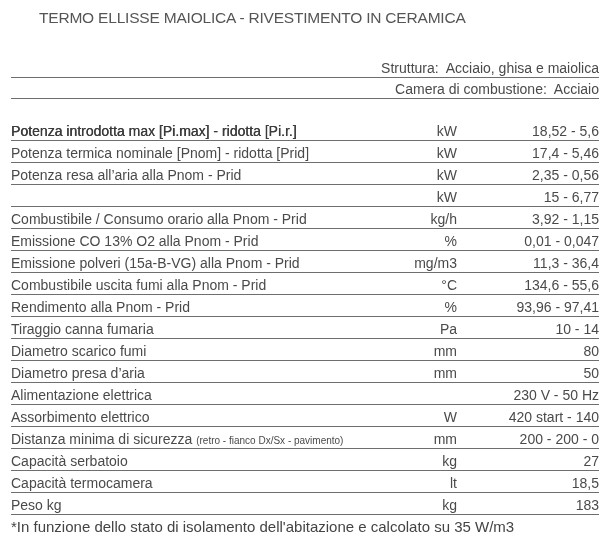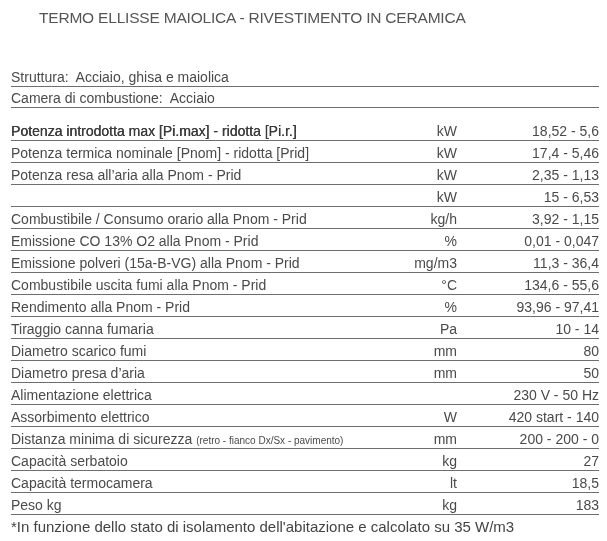--- a/index.html
+++ b/index.html
@@ -84,21 +84,21 @@
       top: 518px;
       font-size: 15px;
       color: #444444;
     }
   </style>
 </head>
 <body>
 
 <div class="title">TERMO ELLISSE MAIOLICA - RIVESTIMENTO IN CERAMICA</div>
 
-<div class="meta" style="top:66px;">
+<div class="meta" style="top:57px;text-align:right;">
   <div class="meta-row">
     <span>Struttura:</span>&nbsp;
     <span>Acciaio, ghisa e maiolica</span>
   </div>
   <div class="meta-row">
     <span>Camera di combustione:</span>&nbsp;
     <span>Acciaio</span>
   </div>
 </div>
 
@@ -109,25 +109,25 @@
     <span class="value">18,52 - 5,6</span>
   </div>
   <div class="row">
     <span class="label">Potenza termica nominale [Pnom] - ridotta [Prid]</span>
     <span class="unit">kW</span>
     <span class="value">17,4 - 5,46</span>
   </div>
   <div class="row">
     <span class="label">Potenza resa all’aria alla Pnom - Prid</span>
     <span class="unit">kW</span>
-    <span class="value">2,35 - 1,13</span>
+    <span class="value">2,35 - 0,56</span>
   </div>
   <div class="row">
     <span class="unit">kW</span>
-    <span class="value">15 - 6,53</span>
+    <span class="value">15 - 6,77</span>
   </div>
   <div class="row">
     <span class="label">Combustibile / Consumo orario alla Pnom - Prid</span>
     <span class="unit">kg/h</span>
     <span class="value">3,92 - 1,15</span>
   </div>
   <div class="row">
     <span class="label">Emissione CO 13% O2 alla Pnom - Prid</span>
     <span class="unit">%</span>
     <span class="value">0,01 - 0,047</span>

